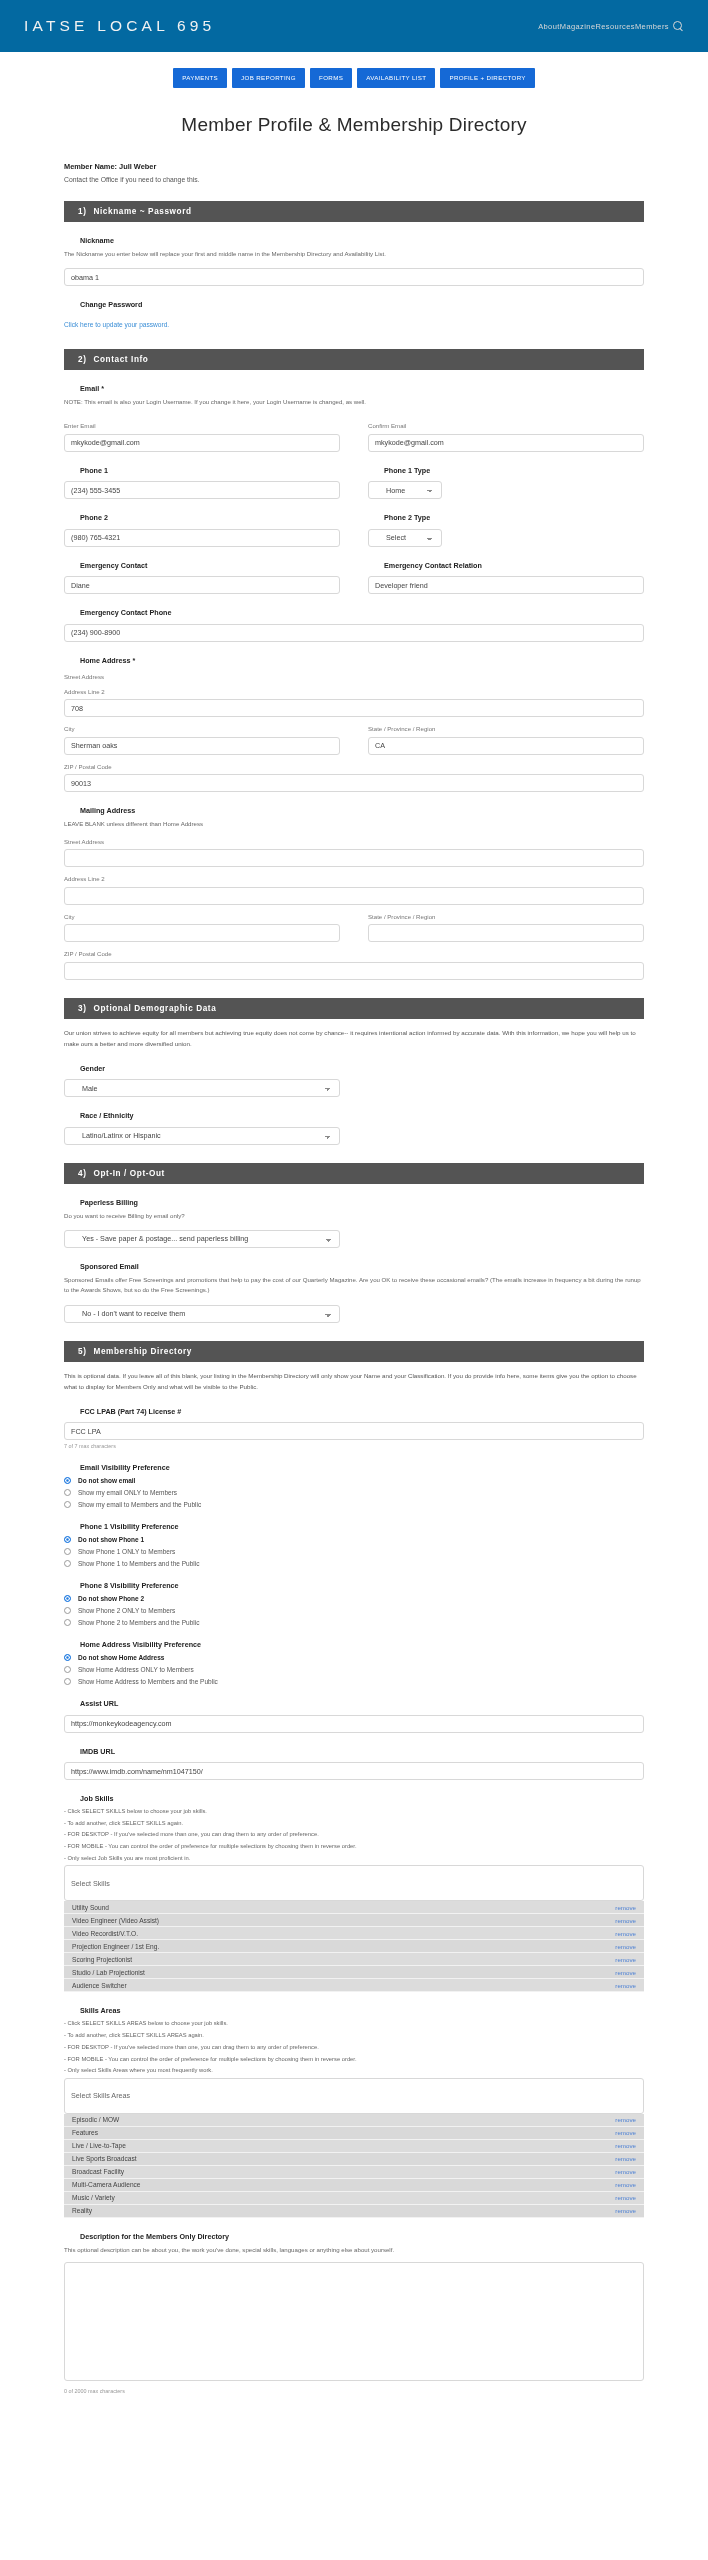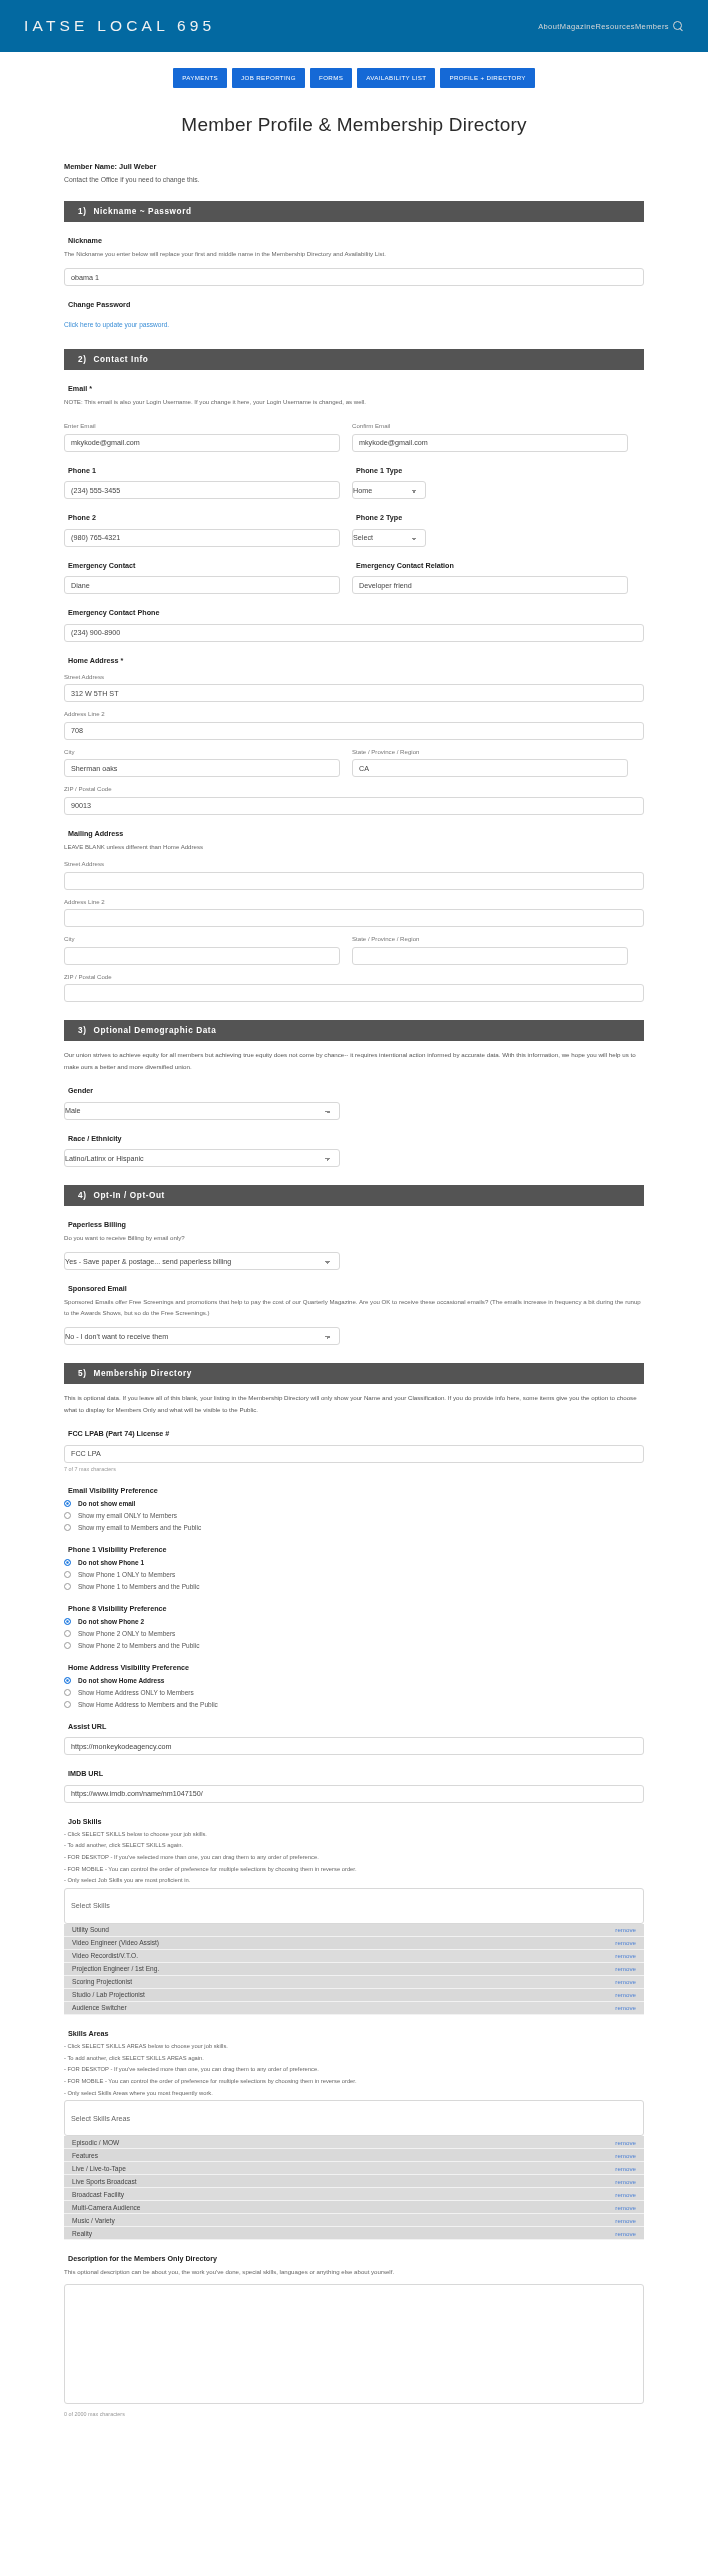--- a/index.html
+++ b/index.html
@@ -126,21 +126,21 @@
     font-size: 6.2px;
     color: #555;
     line-height: 1.85;
     margin: -6px 0 14px 0;
   }
 
   .fld-label {
     font-size: 7.2px;
     font-weight: bold;
     color: #222;
-    margin: 14px 0 4px 4px;
+    margin: 14px 0 4px 16px;
   }
   .fld-label.first { margin-top: 4px; }
   .fld-help {
     font-size: 6.1px;
     color: #666;
     margin: 0 0 6px 0;
     line-height: 1.75;
   }
   .sub-label {
     font-size: 6.1px;
@@ -166,32 +166,32 @@
     outline: none;
   }
   textarea.txt { height: auto; resize: none; line-height: 1.5; }
   input.txt::placeholder, textarea.txt::placeholder { color: #9b9b9b; }
 
   .w-half { width: 276px; }
   .w-nick { width: 110px; }
 
   .row2 {
     display: flex;
-    gap: 12px;
+    gap: 28px;
   }
   .row2 > div { width: 276px; }
 
   select.sel {
     font-family: "Liberation Sans", sans-serif;
     font-size: 7.2px;
     color: #444;
     border: 1px solid #d8d8d8;
     border-radius: 3px;
     background: #fff;
-    padding: 3px 0;
+    padding: 3px 17px;
     height: 18px;
     outline: none;
     appearance: none;
     -webkit-appearance: none;
     background-image:
       linear-gradient(45deg, transparent 50%, #8a8a8a 50%),
       linear-gradient(135deg, #8a8a8a 50%, transparent 50%);
     background-position:
       calc(100% - 11px) 8px,
       calc(100% - 8px) 8px;
@@ -357,21 +357,20 @@
       <input class="txt" type="text" value="Developer friend" style="">
     </div>
   </div>
 
   <div class="fld-label">Emergency Contact Phone</div>
   <input class="txt w-half" type="text" value="(234) 900-8900" style="">
 
   <div class="fld-label">Home Address  *</div>
 
   <div class="sub-label">Street Address</div>
-  <input class="txt" type="text" value="312 W 5TH ST" style="">
 
   <div class="sub-label">Address Line 2</div>
   <input class="txt" type="text" value="708" style="">
 
   <div class="row2">
     <div>
       <div class="sub-label">City</div>
       <input class="txt" type="text" value="Sherman oaks" style="">
     </div>
     <div>

